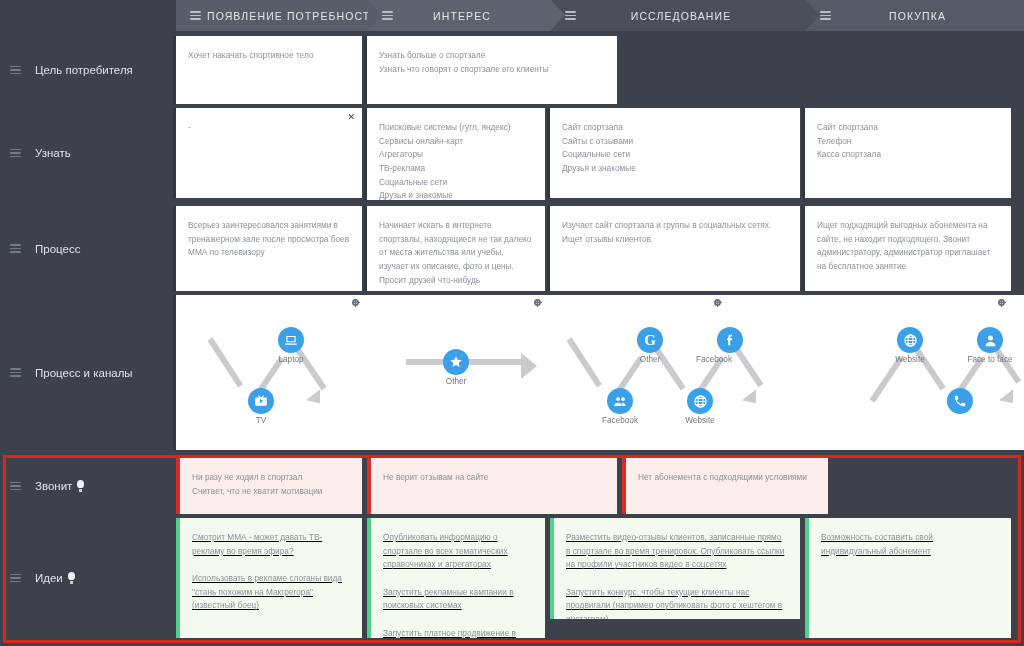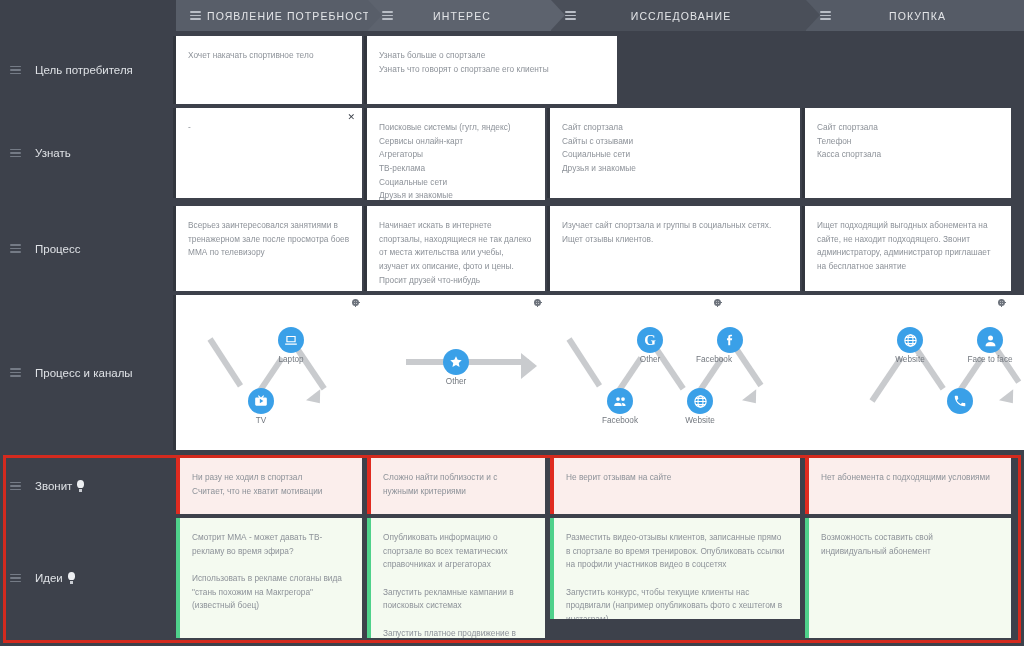--- a/index.html
+++ b/index.html
@@ -172,20 +172,21 @@
   
   .cell.barrier {
     background: #fbeeec;
     border-left: 4px solid #e02b20;
     box-shadow: none;
   }
   .cell.idea {
     background: #f4faf0;
     border-left: 4px solid #4fd18b;
     box-shadow: none;
+    text-decoration: underline;
   }
   .cell.barrier .cell-text, .cell.idea .cell-text { color: #8d9299; }
 
   
   #selection {
     position: absolute;
     left: 3px; top: 455px;
     width: 1018px; height: 188px;
     border: 3px solid #d42a1e;
     pointer-events: none;
@@ -461,23 +462,20 @@
       </div>
       <div class="node-label" style="left:190px;top:60px">Face to face</div>
     </div>
   </div>
 
   <div class="row" id="row-barriers">
     <div class="cell barrier w1" style="height:56px">
       <div class="cell-text">Ни разу не ходил в спортзал
 Считает, что не хватит мотивации</div>
     </div>
-    <div class="cell barrier w2" style="height:56px">
-      <div class="cell-text">Сложно найти поблизости и с нужными критериями</div>
-    </div>
     <div class="cell barrier w3" style="height:56px">
       <div class="cell-text">Не верит отзывам на сайте</div>
     </div>
     <div class="cell barrier w4" style="height:56px">
       <div class="cell-text">Нет абонемента с подходящими условиями</div>
     </div>
   </div>
 
   <div class="row" id="row-ideas">
     <div class="cell idea w1" style="height:120px">

